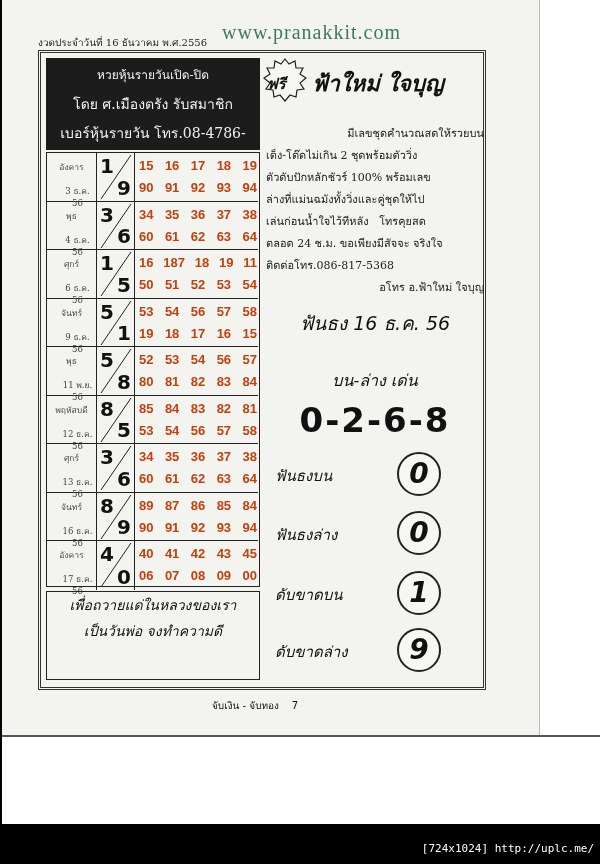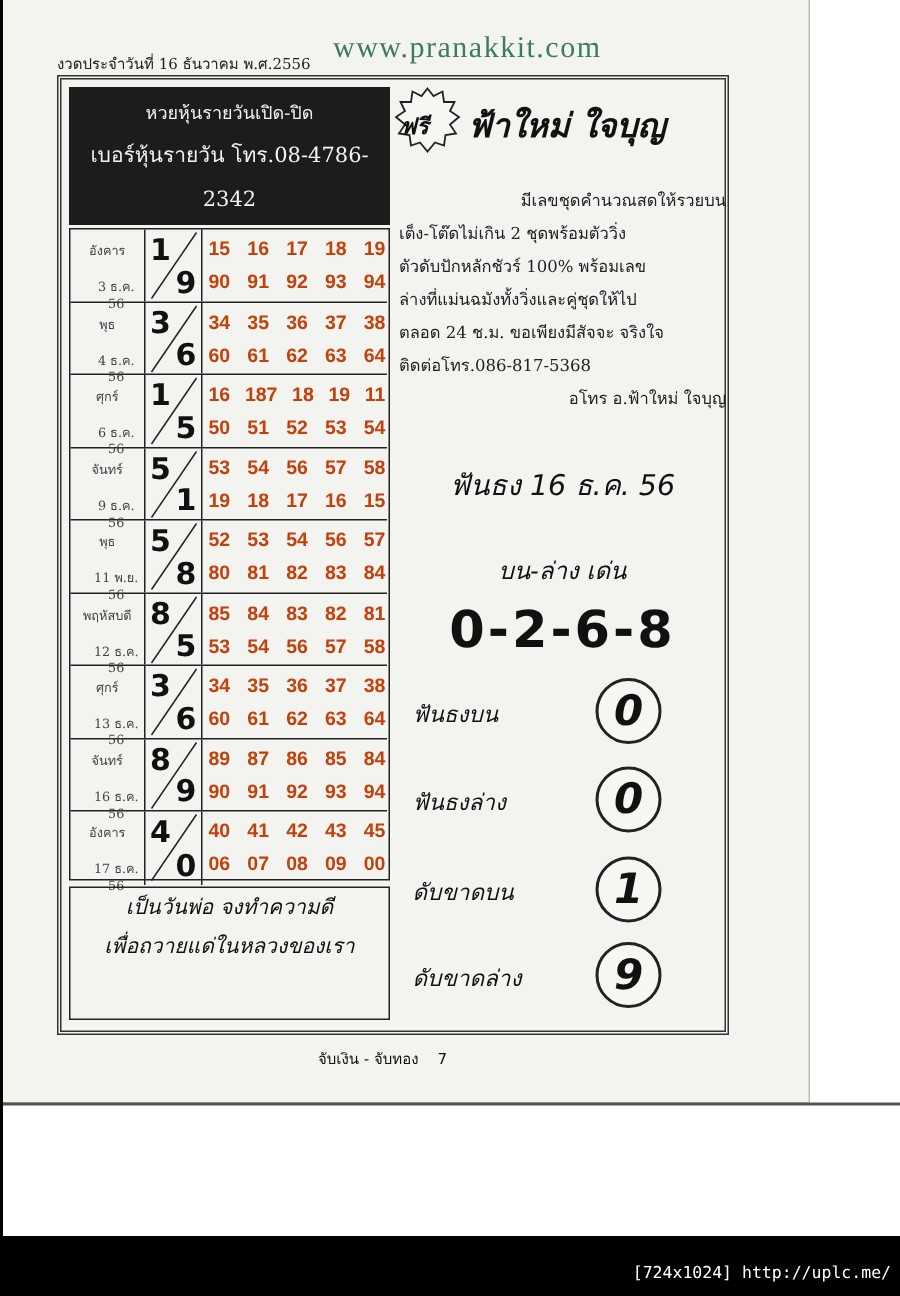--- a/index.html
+++ b/index.html
@@ -150,20 +150,21 @@
 <div class="uplc-bar"></div>
 <div class="uplc-text">[724x1024] http://uplc.me/</div>
 
 <div class="header-line">งวดประจำวันที่ 16 ธันวาคม พ.ศ.2556</div>
 <div class="website">www.pranakkit.com</div>
 
 <div class="frame"></div>
 
 <div class="banner">
   <div class="l1">หวยหุ้นรายวันเปิด-ปิด</div>
+  <div class="l2">โดย ศ.เมืองตรัง รับสมาชิก</div>
   <div class="l3">เบอร์หุ้นรายวัน โทร.08-4786-2342</div>
 </div>
 
 <div class="grid">
   <div class="row" style="top:0px">
     <div class="daycell">
       <span class="day">อังคาร</span>
       <span class="date">3 ธ.ค. 56</span>
     </div>
     <div class="pair">
@@ -426,35 +427,36 @@
           <span>07</span>
           <span>08</span>
           <span>09</span>
           <span>00</span>
         </div>
     </div>
   </div>
 </div>
 
 <div class="motto">
+  <div>เพื่อถวายแด่ในหลวงของเรา</div>
   <div>เป็นวันพ่อ จงทำความดี</div>
-  <div>เพื่อถวายแด่ในหลวงของเรา</div>
 </div>
 
 <svg class="free-badge" viewBox="0 0 44 44">
   <polygon points="22,1 26,6 32,3 33,10 40,10 37,16 43,20 37,25 41,31 34,32 33,39 27,37 22,43 17,37 11,39 10,32 3,31 7,25 1,20 7,16 4,10 11,10 12,3 18,6" fill="#f6f6f3" stroke="#222" stroke-width="1.2"></polygon>
 </svg>
 <div class="free-text">ฟรี</div>
 <div class="brand-title">ฟ้าใหม่ ใจบุญ</div>
 
 <div class="promo">
   <div class="ind">มีเลขชุดคำนวณสดให้รวยบน</div>
   <div>เต็ง-โต๊ดไม่เกิน 2 ชุดพร้อมตัววิ่ง</div>
   <div>ตัวดับปักหลักชัวร์ 100% พร้อมเลข</div>
   <div>ล่างที่แม่นฉมังทั้งวิ่งและคู่ชุดให้ไป</div>
+  <div style="white-space:pre">เล่นก่อนน้ำใจไว้ทีหลัง   โทรคุยสด</div>
   <div>ตลอด 24 ช.ม. ขอเพียงมีสัจจะ จริงใจ</div>
   <div>ติดต่อโทร.086-817-5368</div>
   <div class="sig">อโทร อ.ฟ้าใหม่ ใจบุญ</div>
 </div>
 
 <div class="draw-date">ฟันธง 16 ธ.ค. 56</div>
 <div class="hot-label">บน-ล่าง เด่น</div>
 <div class="hot-digits">0-2-6-8</div>
 
 <div class="pick-row" style="top:452px">

